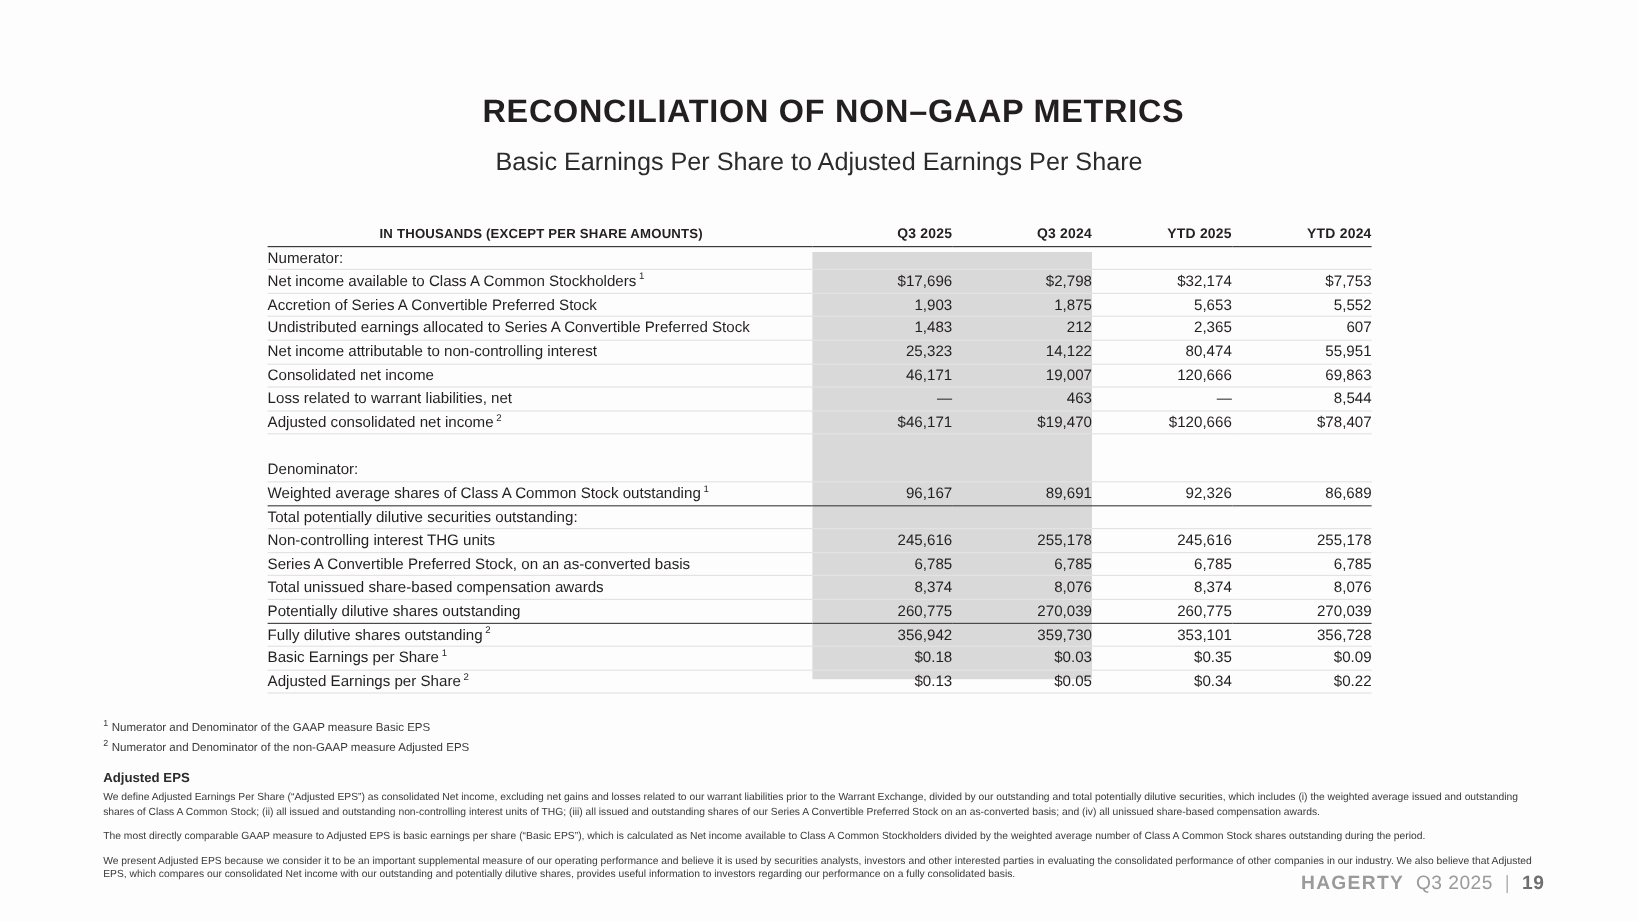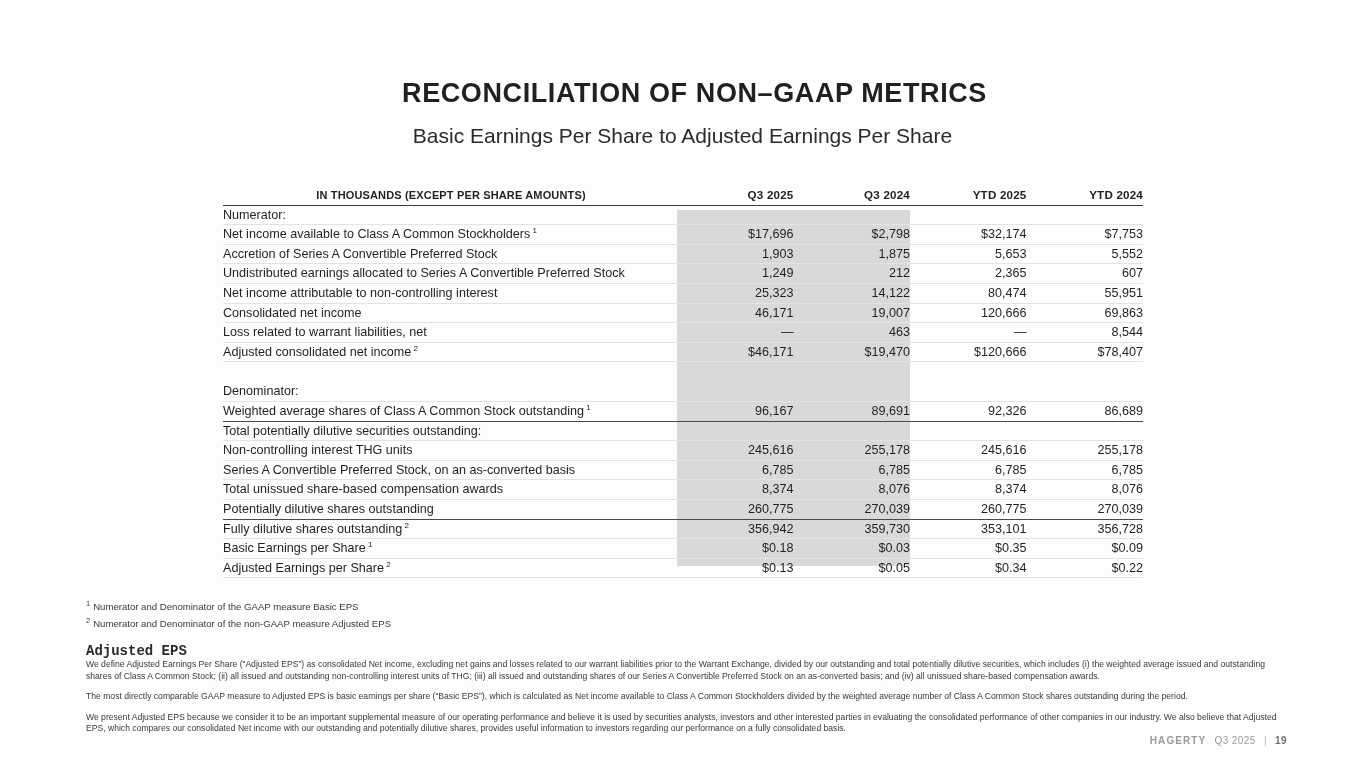--- a/index.html
+++ b/index.html
@@ -136,44 +136,43 @@
     font-size: 7.4px;
     vertical-align: super;
     line-height: 0;
     margin-right: 3px;
   }
 
   .eps-head {
     position: absolute;
     left: 86px;
     top: 643px;
-    font-size: 14px;
+    font-size: 11px;
     font-weight: bold;
     color: #2b2b2b;
-    font-family: Liberation Mono, monospace;
   }
   .body-copy {
     position: absolute;
     left: 86px;
     top: 659px;
     width: 1192px;
     font-size: 8.6px;
     color: #3a3a3a;
   }
   .body-copy p {
     margin: 0 0 9px 0;
     line-height: 11.6px;
   }
 
   
   .footer {
     position: absolute;
     right: 78px;
     bottom: 22px;
-    font-size: 10px;
+    font-size: 16px;
     color: #9a9a9a;
     letter-spacing: 0.4px;
     margin-left: 12px;
   }
   .footer .brand { font-weight: bold; letter-spacing: 1.1px; }
   .footer .qtr { margin-left: 5px; }
   .footer .sep { margin: 0 5px; color: #b5b5b5; }
   .footer .pg { font-weight: bold; color: #6f6f6f; }
 </style>
 </head>
@@ -220,21 +219,21 @@
           </tr>
           <tr class="rule">
             <td class="lbl ind1">Accretion of Series A Convertible Preferred Stock</td>
             <td class="num">1,903</td>
             <td class="num">1,875</td>
             <td class="num">5,653</td>
             <td class="num">5,552</td>
           </tr>
           <tr class="rule">
             <td class="lbl ind1">Undistributed earnings allocated to Series A Convertible Preferred Stock</td>
-            <td class="num">1,249</td>
+            <td class="num">1,483</td>
             <td class="num">212</td>
             <td class="num">2,365</td>
             <td class="num">607</td>
           </tr>
           <tr class="rule">
             <td class="lbl ind2">Net income attributable to non-controlling interest</td>
             <td class="num">25,323</td>
             <td class="num">14,122</td>
             <td class="num">80,474</td>
             <td class="num">55,951</td>

